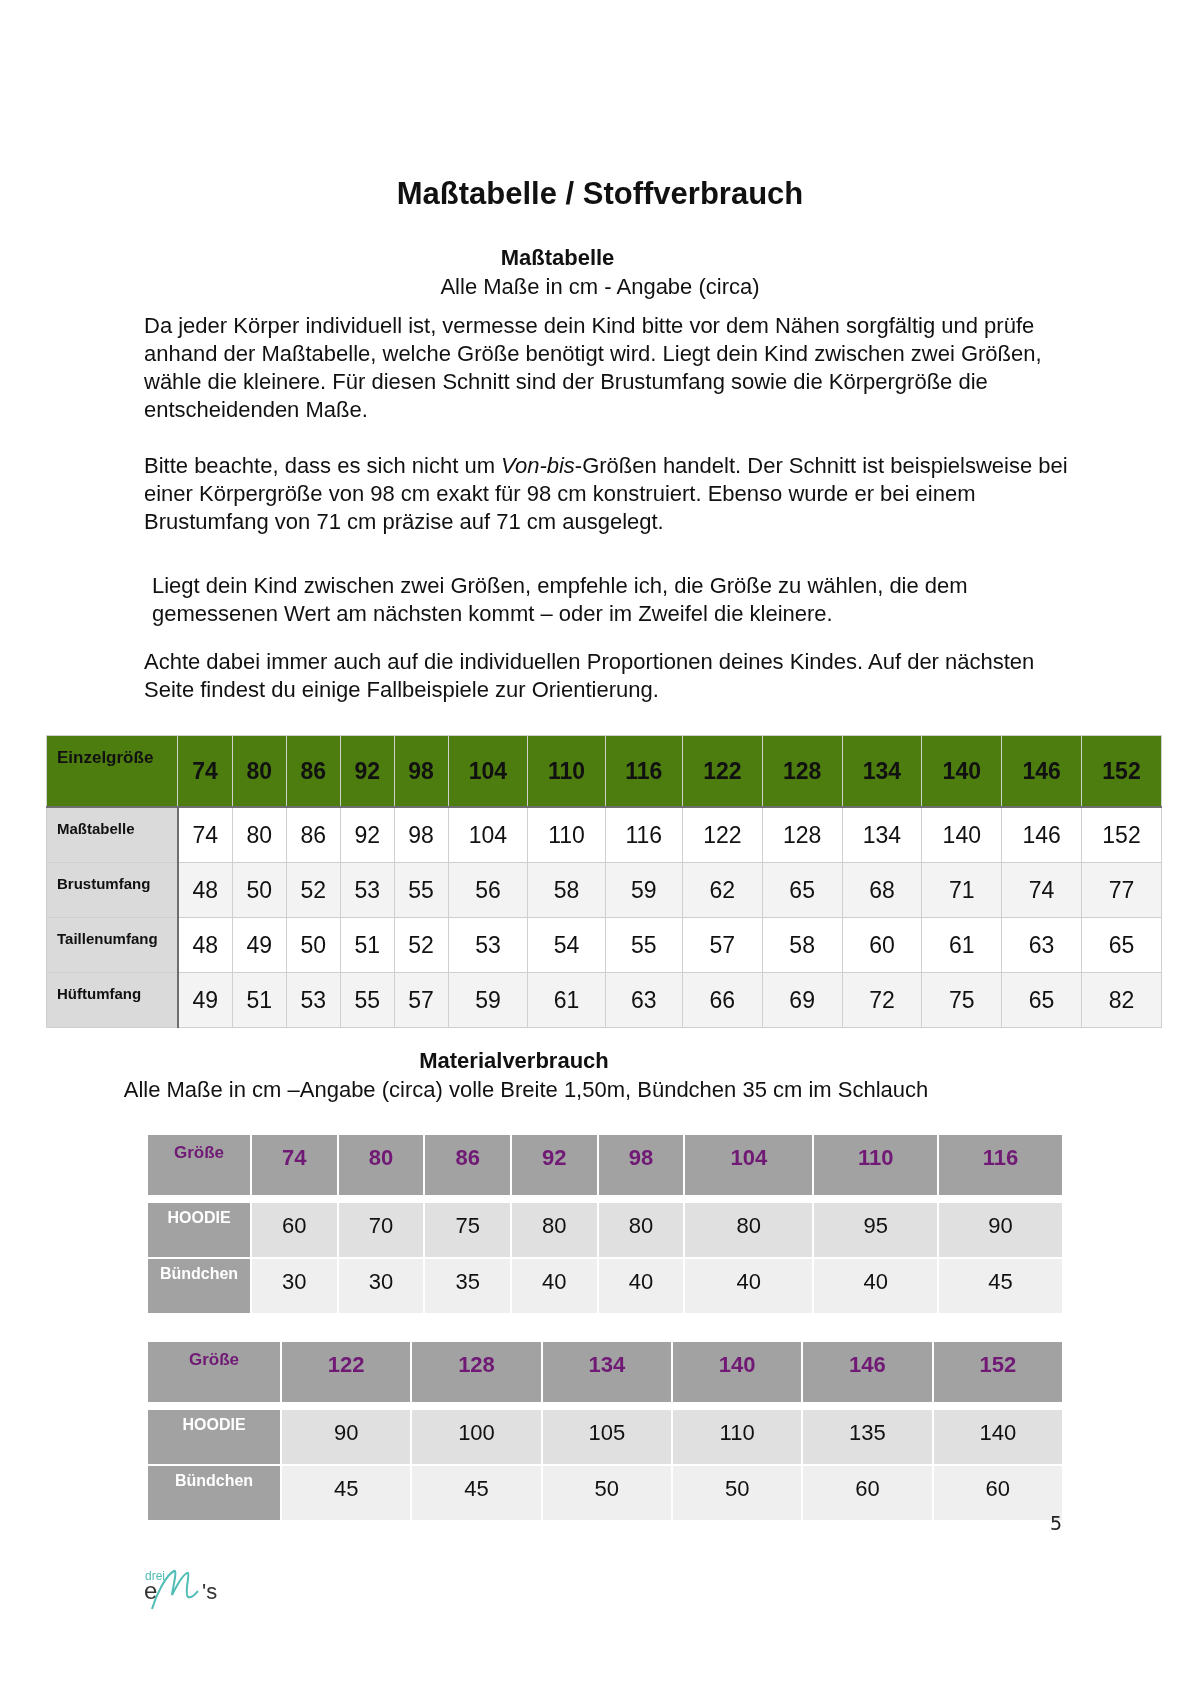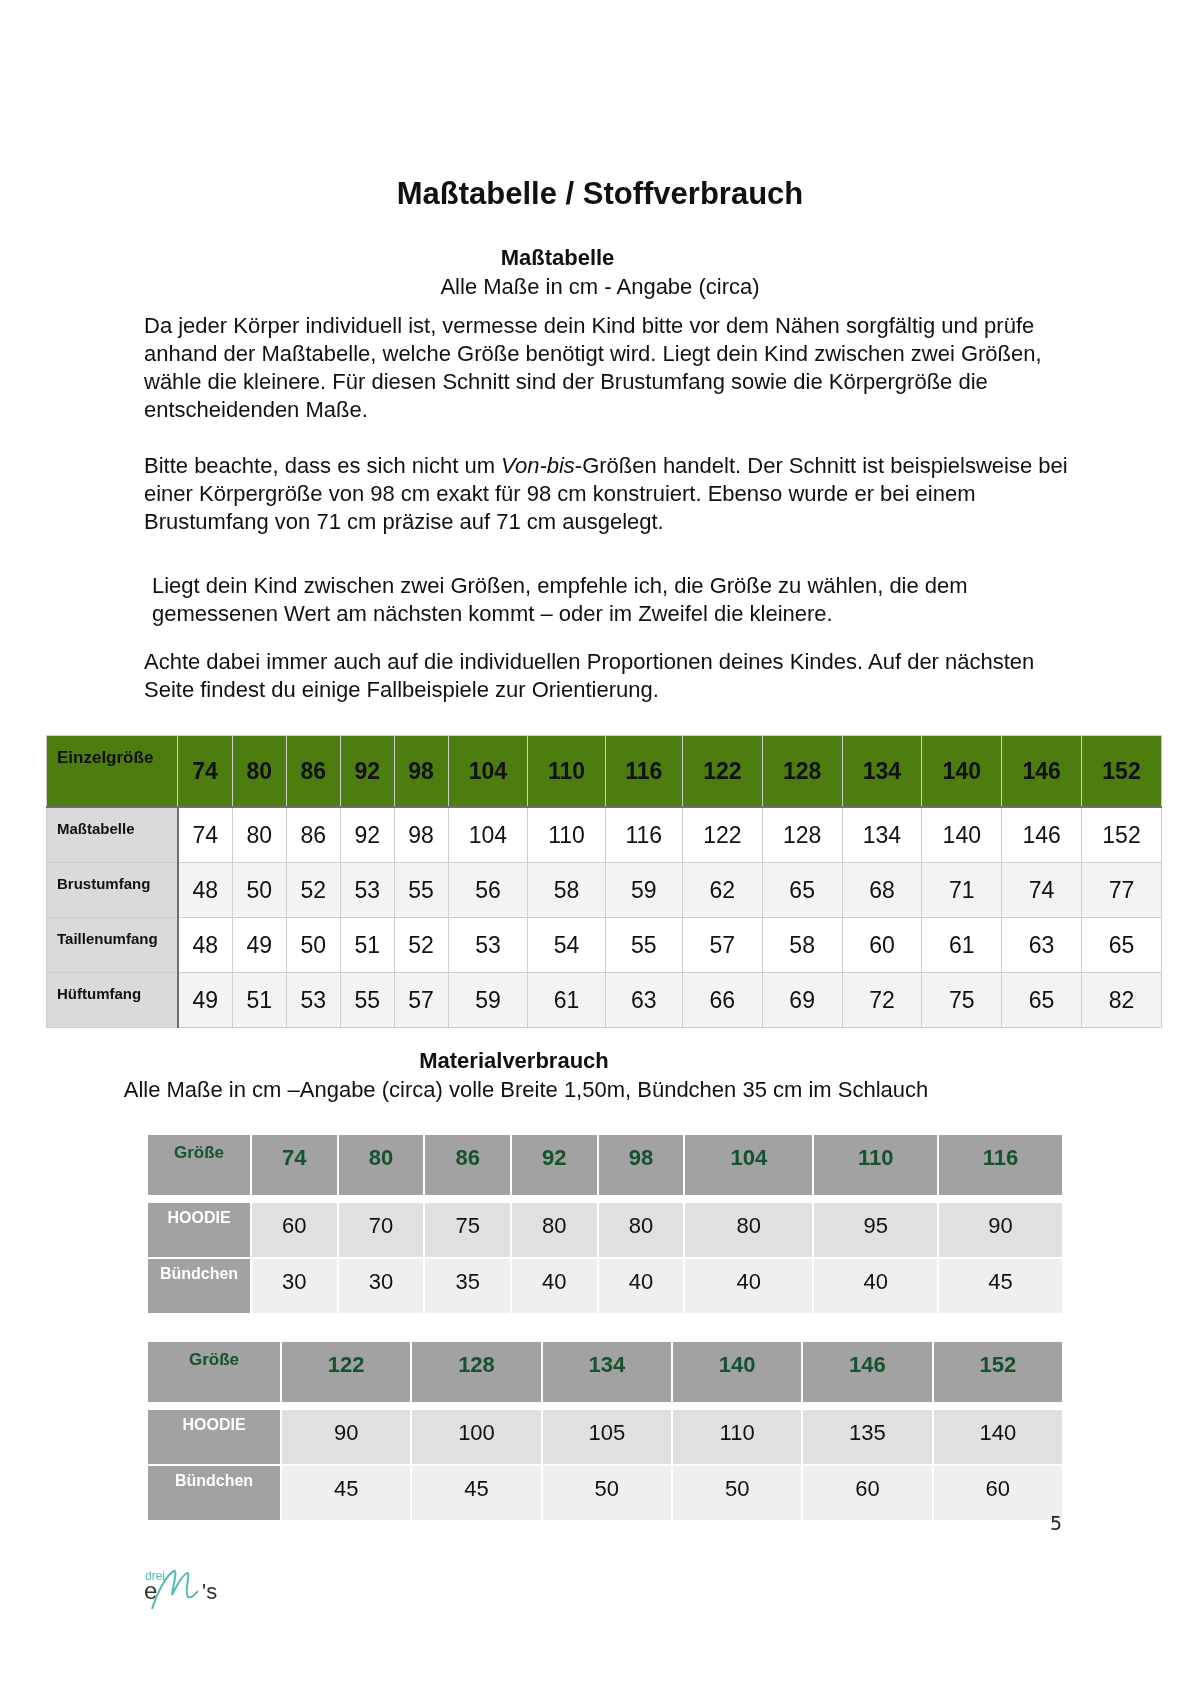--- a/index.html
+++ b/index.html
@@ -21,21 +21,21 @@
   .size-table tbody td { height: 54px; font-size: 23px; }
   .size-table tbody th { background: #dadada; text-align: left; font-size: 15px; font-weight: bold; vertical-align: top; padding: 12px 0 0 10px; border-right: 2px solid #6e6e6e; }
   .size-table tbody tr:nth-child(odd) td { background: #ffffff; }
   .size-table tbody tr:nth-child(even) td { background: #f3f3f3; }
 
   .mat-title { left: 0; width: 1028px; top: 1048px; text-align: center; font-size: 22px; font-weight: bold; }
   .mat-note { left: 0; width: 1052px; top: 1077px; text-align: center; font-size: 22px; }
 
   .mat-table { left: 146px; width: 918px; border-collapse: separate; border-spacing: 2px; }
   .mat-table th, .mat-table td { text-align: center; padding: 0; }
-  .mat-table thead th { background: #a2a2a2; color: #14532d; font-weight: bold; font-size: 22px; height: 50px; vertical-align: top; padding-top: 10px; }
+  .mat-table thead th { background: #a2a2a2; color: #701a75; font-weight: bold; font-size: 22px; height: 50px; vertical-align: top; padding-top: 10px; }
   .mat-table thead th.rowhead { font-size: 17px; padding-top: 8px; }
   .mat-table tbody th { background: #a2a2a2; color: #ffffff; font-size: 16px; font-weight: bold; vertical-align: top; padding-top: 6px; }
   .mat-table tbody td { font-size: 22px; vertical-align: top; padding-top: 10px; }
   .mat-table tbody tr.hoodie td { background: #e0e0e0; height: 42px; }
   .mat-table tbody tr.cuff td { background: #efefef; height: 42px; }
   .mat-table tbody tr.hoodie th { height: 48px; }
   .mat-table tbody tr.cuff th { height: 48px; }
   .mat1 { top: 1133px; }
   .mat2 { top: 1340px; }
   .mat1 .rowhead { width: 102px; }

